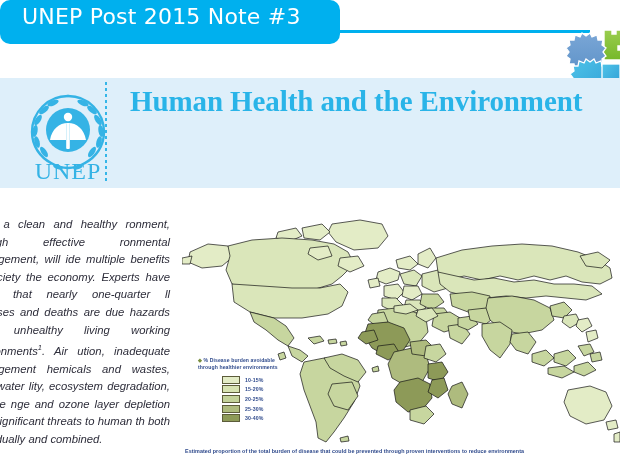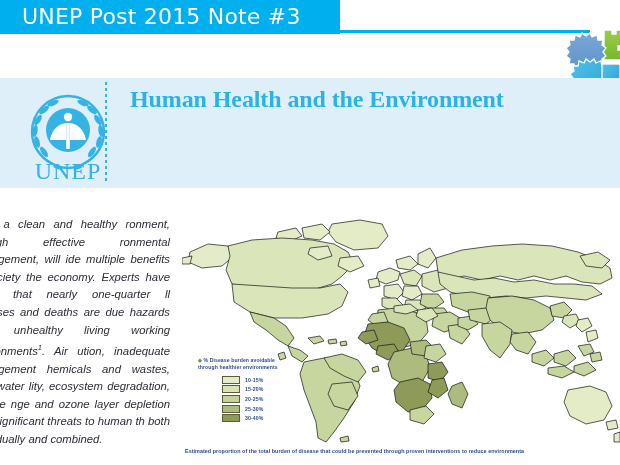--- a/index.html
+++ b/index.html
@@ -6,22 +6,23 @@
   html, body {
     width: 620px; height: 465px;
     background: #ffffff;
     font-family: "Liberation Sans", sans-serif;
     overflow: hidden;
   }
   #page { position: relative; width: 620px; height: 465px; background: #fff; overflow: hidden; }
 
   
   .banner {
-    position: absolute; left: 0; top: 0; width: 340px; height: 34px;
+    position: absolute; left: 0; top: 0; width: 340px; height: 44px;
     background: #00b0ee;
+    border-radius: 10px;
   }
   .banner-title {
     position: absolute; left: 22px; top: 4px;
     font-size: 22px; font-weight: 400; color: #ffffff;
     letter-spacing: 0.2px; white-space: nowrap;
     font-family: "DejaVu Sans", sans-serif;
   }
   .banner-tail {
     position: absolute; left: 340px; top: 30px; width: 250px; height: 3px;
     background: #00b0ee;
@@ -40,21 +41,21 @@
     position: absolute; left: 0; top: 78px; width: 620px; height: 110px;
     background: #deeffa;
   }
   .dotted-divider {
     position: absolute; left: 105px; top: 82px; width: 2px; height: 102px;
     background-image: repeating-linear-gradient(to bottom,#35b6e8 0,#35b6e8 3px,transparent 3px,transparent 6px);
   }
   .doc-title {
     position: absolute; left: 130px; top: 86px; width: 470px;
     font-family: "Liberation Serif", serif;
-    font-weight: bold; font-size: 24px; color: #29b4e8;
+    font-weight: bold; font-size: 29px; color: #29b4e8;
     line-height: 1.1; letter-spacing: -0.1px;
   }
 
   
   .logo { position: absolute; left: 18px; top: 82px; width: 100px; height: 100px; }
   .logo svg { display: block; }
 
   
   .body-col {
     position: absolute; left: -30px; top: 216px; width: 200px;

